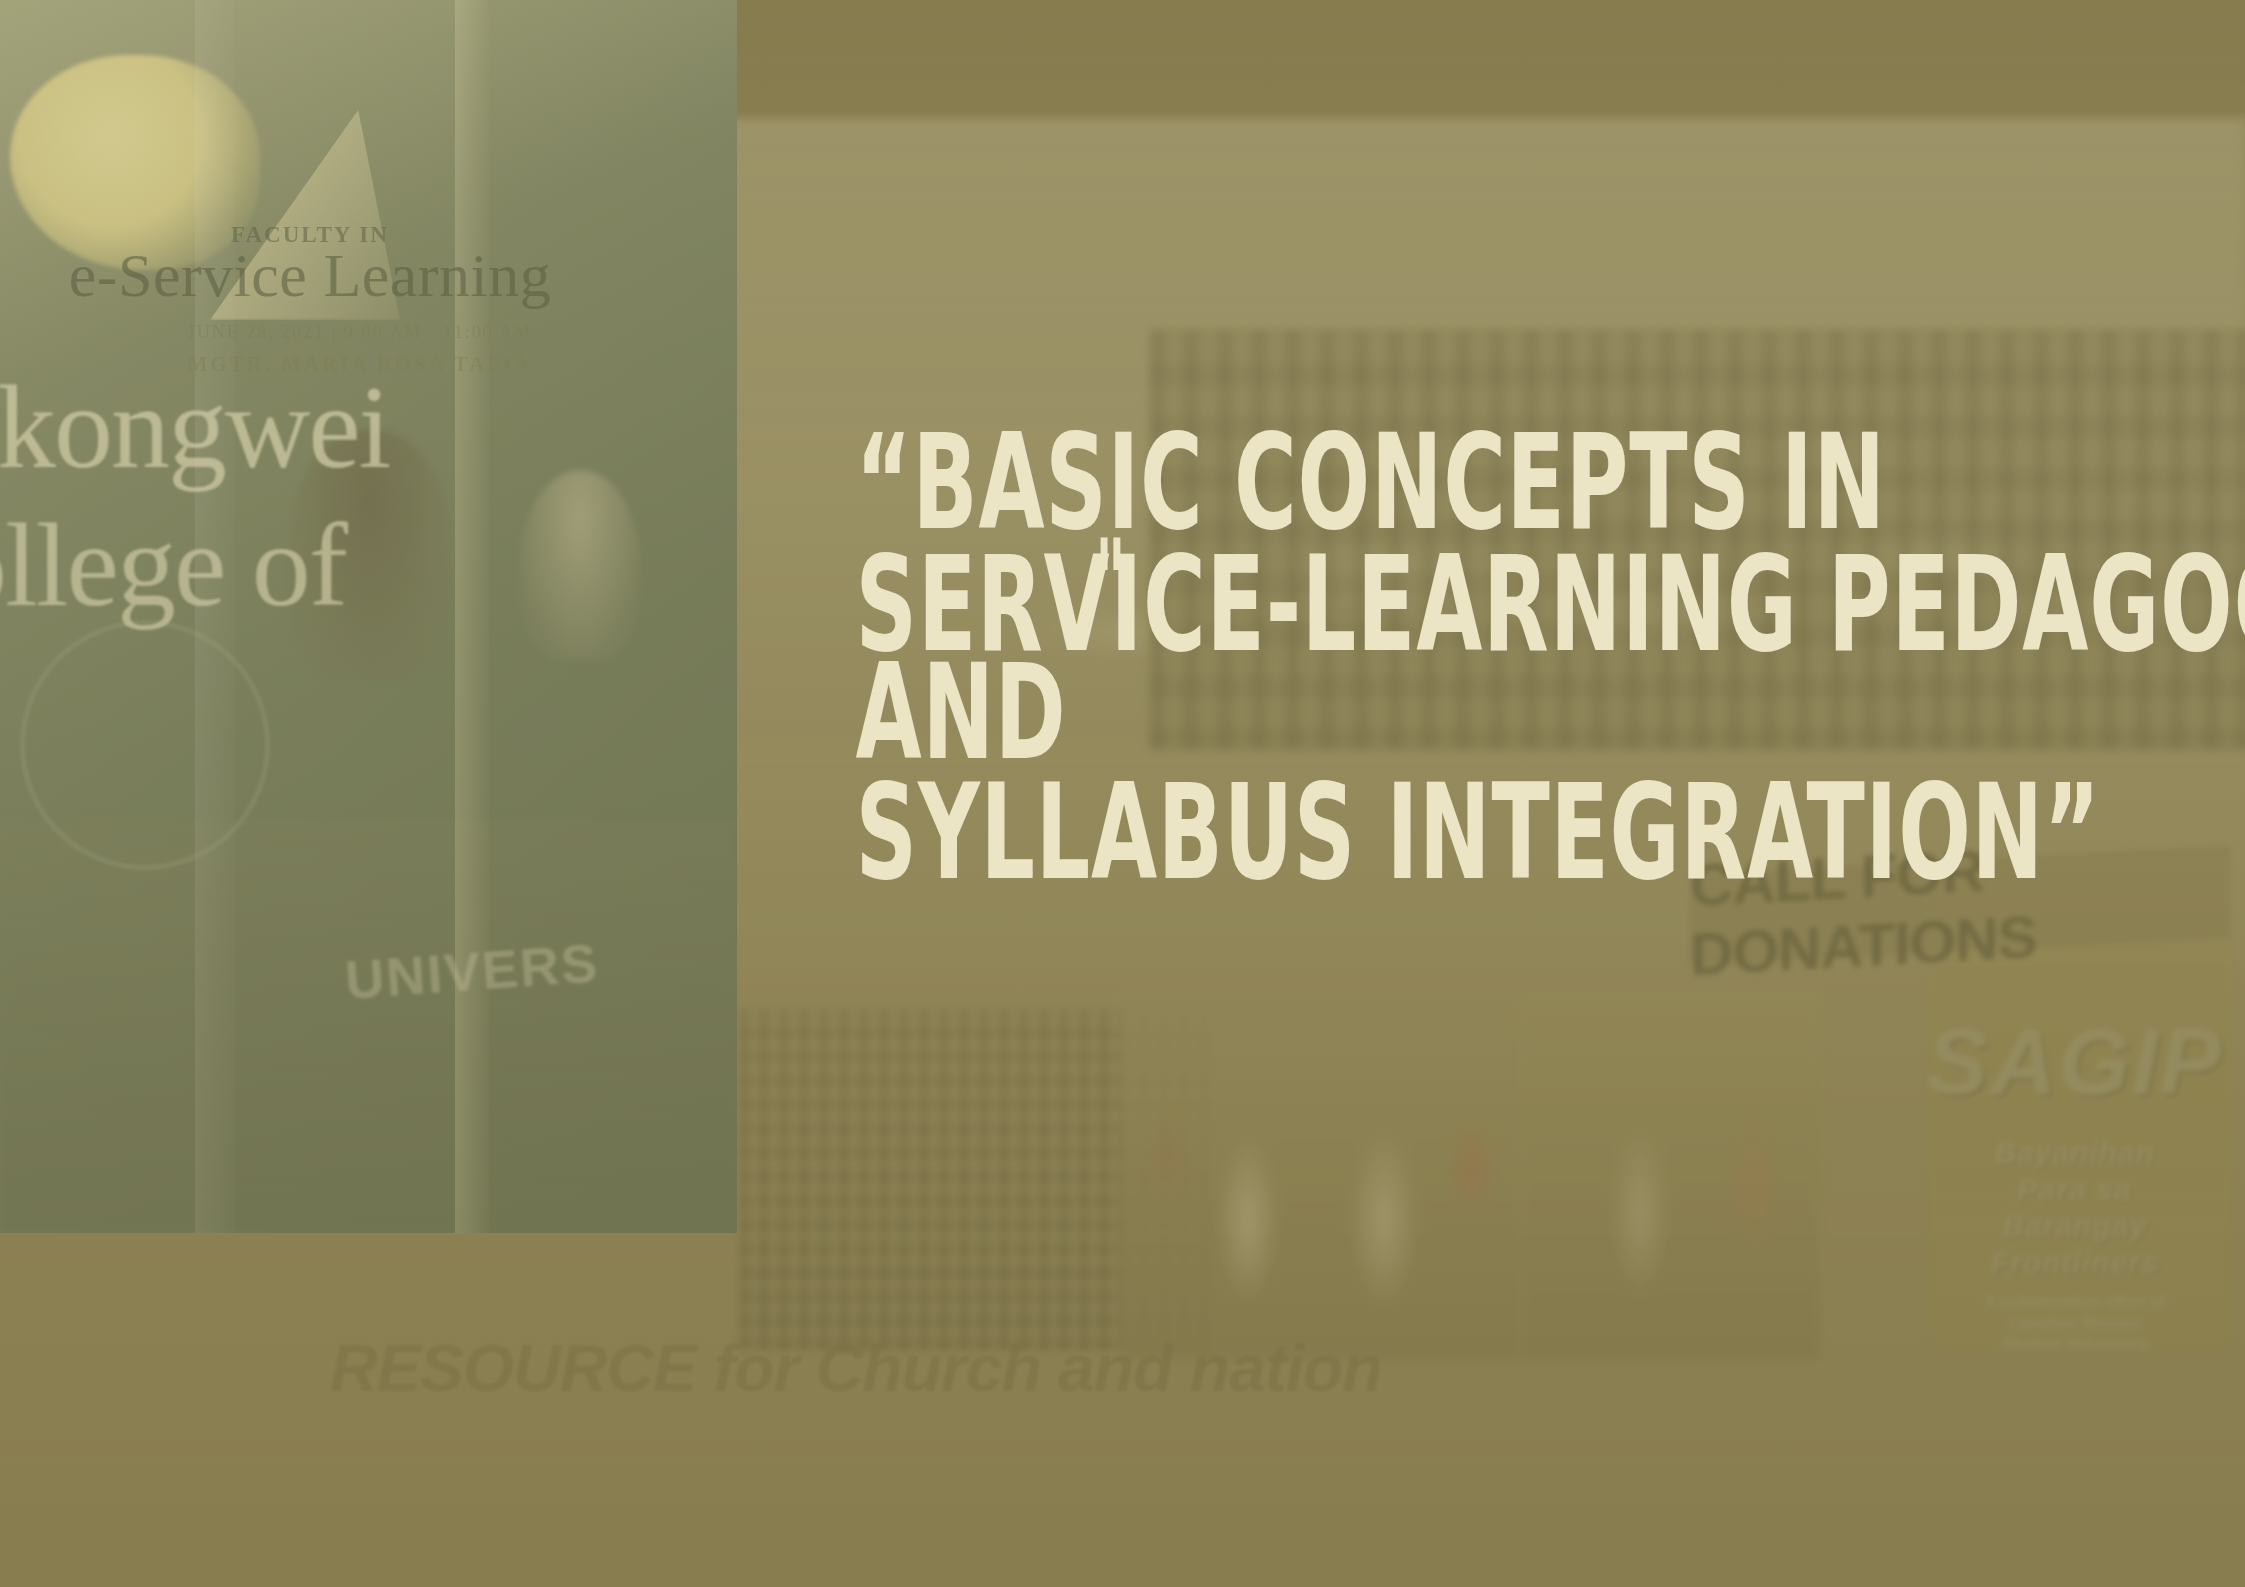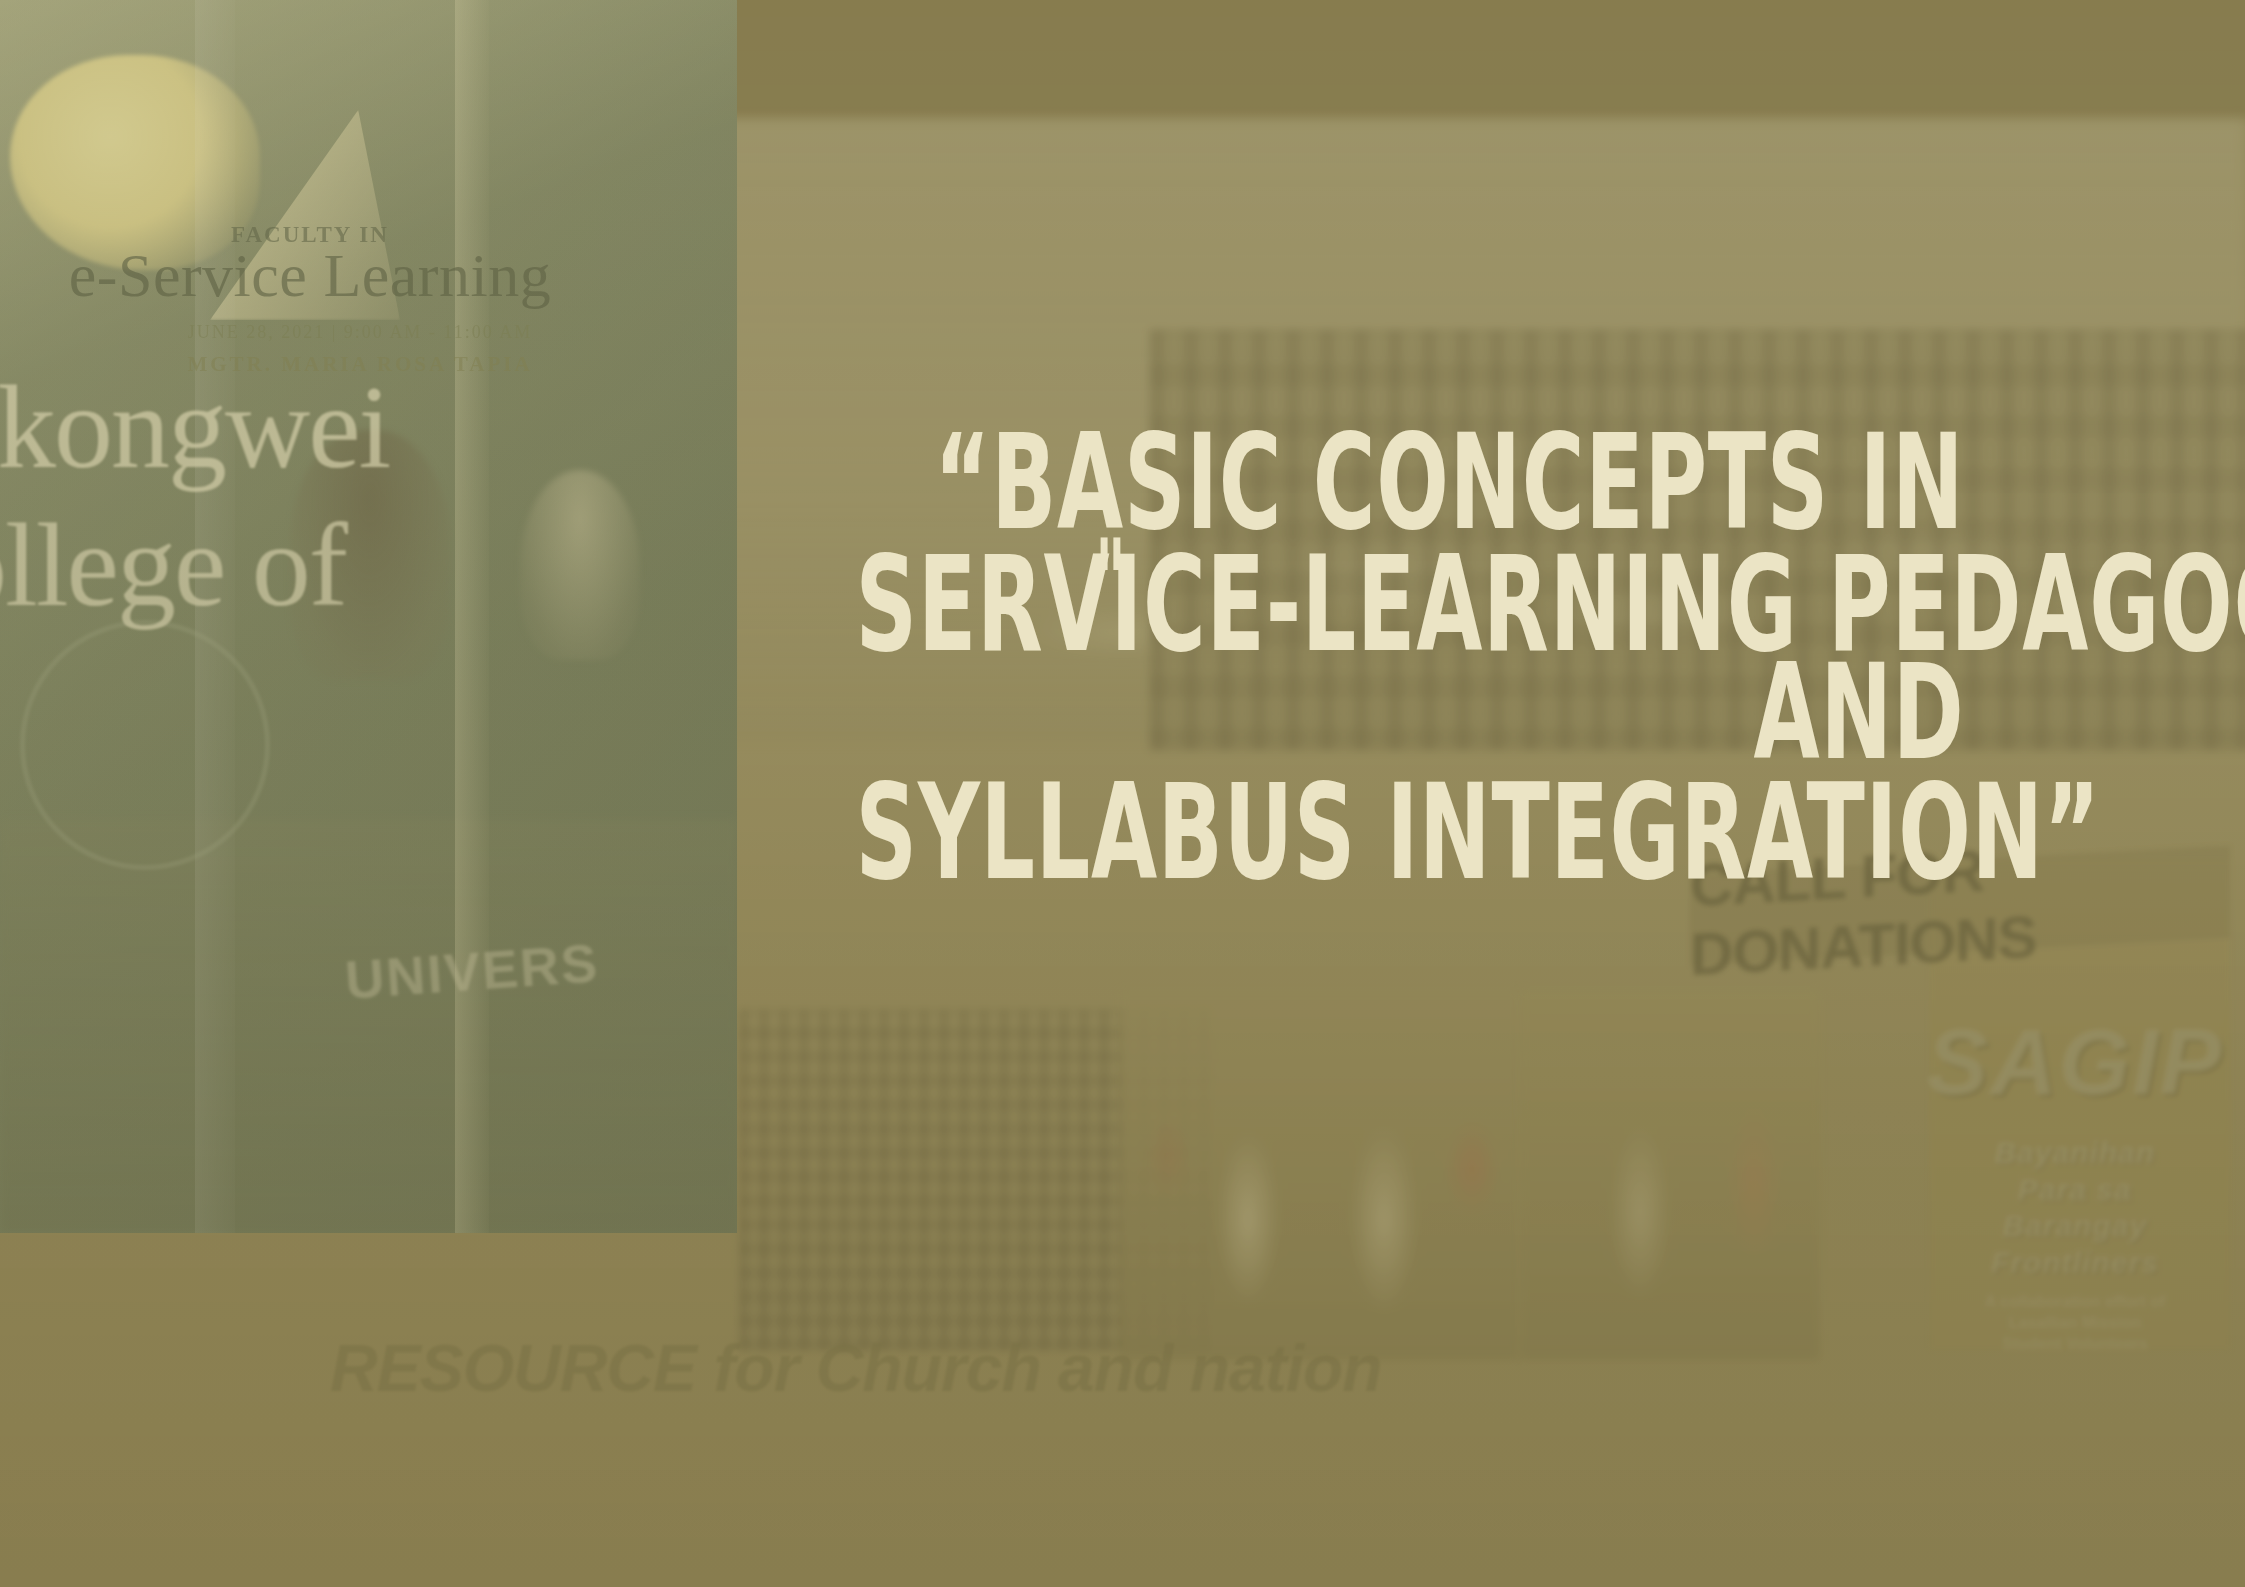--- a/index.html
+++ b/index.html
@@ -236,21 +236,21 @@
     filter:blur(1.6px);
   }
   .inset-photo .tint{
     position:absolute; inset:0;
     background:linear-gradient(180deg, rgba(150,142,96,.34), rgba(136,130,86,.46));
   }
 
   
   .title{
     position:absolute; left:640px; top:424px; width:1540px;
-    text-align:right;
+    text-align:left;
     color:#ebe4c5;
     font-family:"Liberation Sans Narrow","DejaVu Sans Condensed","Liberation Sans", sans-serif;
     font-weight:bold;
     letter-spacing:1px;
     line-height:.88;
     text-transform:uppercase;
   }
   .title .ln{ display:block; white-space:nowrap; transform:scaleX(.72); }
   .title .l1{ font-size:132px; }
   .title .l2{ font-size:132px; margin-top:6px; }

